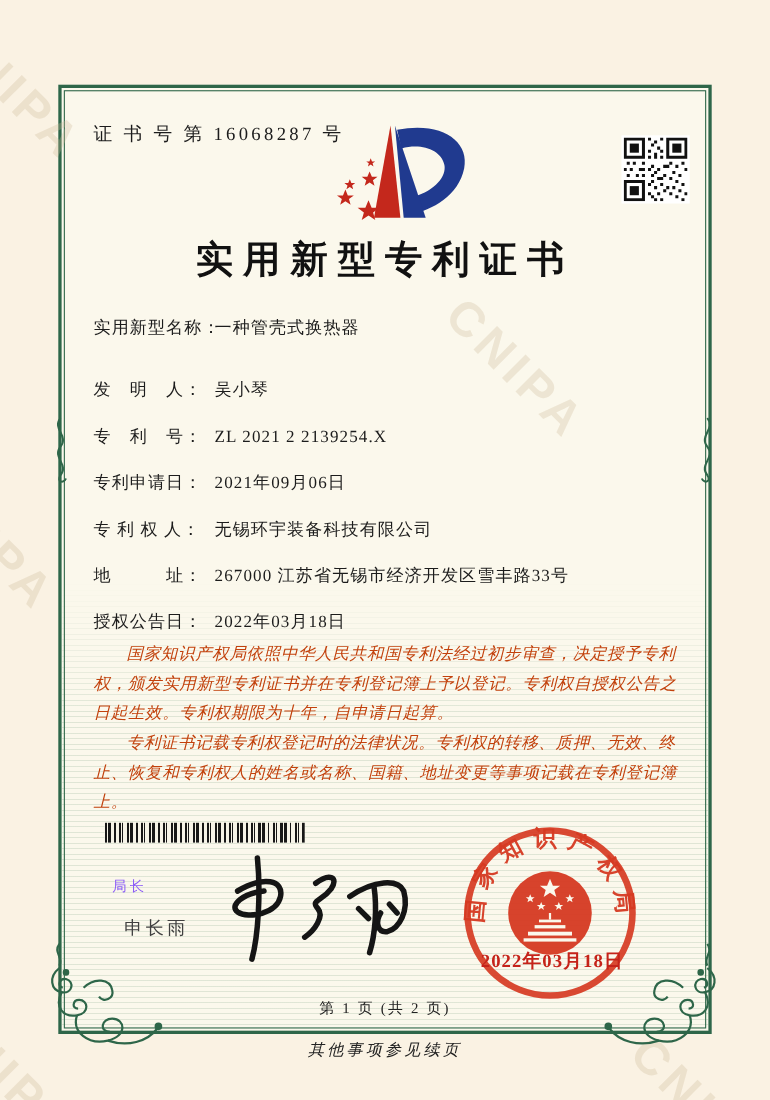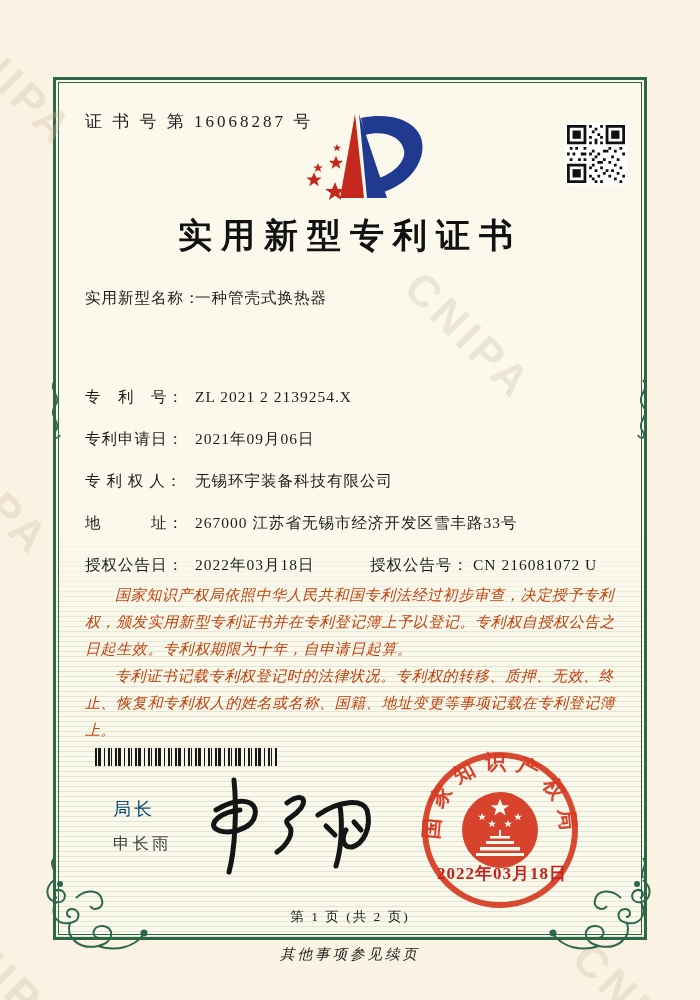--- a/index.html
+++ b/index.html
@@ -41,21 +41,21 @@
   .r5{top:391px}.r6{top:433px}.r7{top:475px}
   .paras{left:29px;top:502px;width:534px;font-size:15px;line-height:27px;font-style:italic;letter-spacing:0.6px;color:#c2410c;}
   .paras p{margin:0;text-indent:2em;}
   .barcode{
     left:39px;top:668px;width:182px;height:18px;
     background:repeating-linear-gradient(90deg,
       #171717 0 2px,#f6f3e7 2px 3px,#171717 3px 6px,#f6f3e7 6px 9px,
       #171717 9px 10px,#f6f3e7 10px 13px,#171717 13px 15px,#f6f3e7 15px 16px,
       #171717 16px 17px,#f6f3e7 17px 20px);
   }
-  .sig-role{left:57px;top:717px;font-family:"Liberation Sans","DejaVu Sans",sans-serif;font-size:18px;letter-spacing:3px;color:#0c4a6e;}
+  .sig-role{left:46px;top:717px;font-family:"Liberation Sans","DejaVu Sans",sans-serif;font-size:13px;letter-spacing:3px;color:#8b5cf6;}
   .sig-name{left:57px;top:753px;font-family:"Liberation Sans","DejaVu Sans",sans-serif;font-size:16.5px;letter-spacing:3px;color:#404040;}
   .sig-svg{left:134px;top:690px;width:190px;height:110px;}
   .seal{left:364px;top:670px;width:160px;height:160px;z-index:4;}
   .seal-date{left:381px;top:782px;font-size:17px;letter-spacing:1px;color:#c5231a;font-weight:bold;z-index:5;}
   .page-indicator{left:0;right:0;top:828px;text-align:center;font-size:13.5px;letter-spacing:2px;color:#222;}
   .continuation{position:absolute;left:0;right:0;top:945px;text-align:center;font-size:14.5px;font-style:italic;letter-spacing:3px;color:#222;z-index:3;}
   .flourish{position:absolute;z-index:4;width:115px;height:125px;}
   .flourish.fl-left{left:36px;top:828px;}
   .flourish.fl-right{left:546px;top:828px;transform:scaleX(-1);}
   .midcurl{position:absolute;z-index:4;width:26px;height:64px;}
@@ -105,35 +105,37 @@
         <rect x="2" y="16" width="3" height="3"></rect>
         <path d="M8,0h1v1h-1z M10,1h1v1h-1z M12,0h1v1h-1z M9,2h1v1h-1z M11,3h1v1h-1z M8,4h1v1h-1z M12,4h1v1h-1z M10,5h1v1h-1z M8,6h1v1h-1z M10,6h1v1h-1z M12,6h1v1h-1z M1,8h1v1h-1z M3,8h1v1h-1z M6,8h1v1h-1z M0,10h1v1h-1z M2,10h1v1h-1z M5,10h1v1h-1z M1,12h1v1h-1z M4,12h1v1h-1z M6,12h1v1h-1z M6,10h1v1h-1z M9,9h1v1h-1z M11,10h1v1h-1z M13,12h1v1h-1z M10,11h1v1h-1z M12,13h1v1h-1z M8,10h1v1h-1z M13,9h1v1h-1z M9,12h1v1h-1z M11,13h1v1h-1z M15,8h1v1h-1z M17,9h1v1h-1z M19,8h1v1h-1z M16,11h1v1h-1z M18,12h1v1h-1z M20,10h1v1h-1z M14,9h1v1h-1z M15,13h1v1h-1z M17,14h1v1h-1z M19,15h1v1h-1z M16,16h1v1h-1z M18,17h1v1h-1z M20,18h1v1h-1z M14,16h1v1h-1z M15,18h1v1h-1z M17,19h1v1h-1z M19,20h1v1h-1z M9,14h1v1h-1z M10,16h1v1h-1z M8,15h1v1h-1z M11,18h1v1h-1z M9,19h1v1h-1z M12,15h1v1h-1z M13,17h1v1h-1z M10,20h1v1h-1z M8,18h1v1h-1z M12,20h1v1h-1z"></path>
       </g>
     </svg>
 
     <div class="title">实用新型专利证书</div>
 
     <div class="row r1">
       <span class="lbl">实用新型名称：</span><span class="val">一种管壳式换热器</span>
     </div>
+    <div class="row r2">
+      <span class="lbl">发　明　人：</span><span class="val">吴小琴</span>
+    </div>
     <div class="row r3">
       <span class="lbl">专　利　号：</span><span class="val">ZL 2021 2 2139254.X</span>
     </div>
     <div class="row r4">
       <span class="lbl">专利申请日：</span><span class="val">2021年09月06日</span>
     </div>
     <div class="row r5">
       <span class="lbl">专 利 权 人：</span><span class="val">无锡环宇装备科技有限公司</span>
     </div>
     <div class="row r6">
       <span class="lbl">地　　　址：</span><span class="val">267000 江苏省无锡市经济开发区雪丰路33号</span>
     </div>
     <div class="row r7">
       <span><span class="lbl">授权公告日：</span><span class="val">2022年03月18日</span></span>
-      <span class="pair-b"><span class="lbl">授权公告号：</span><span class="val">CN 216081072 U</span></span>
     </div>
 
     <div class="paras">
       <p>国家知识产权局依照中华人民共和国专利法经过初步审查，决定授予专利权，颁发实用新型专利证书并在专利登记簿上予以登记。专利权自授权公告之日起生效。专利权期限为十年，自申请日起算。</p>
       <p>专利证书记载专利权登记时的法律状况。专利权的转移、质押、无效、终止、恢复和专利权人的姓名或名称、国籍、地址变更等事项记载在专利登记簿上。</p>
     </div>
 
     <div class="barcode"></div>
 
     <div class="sig-role">局长</div>

